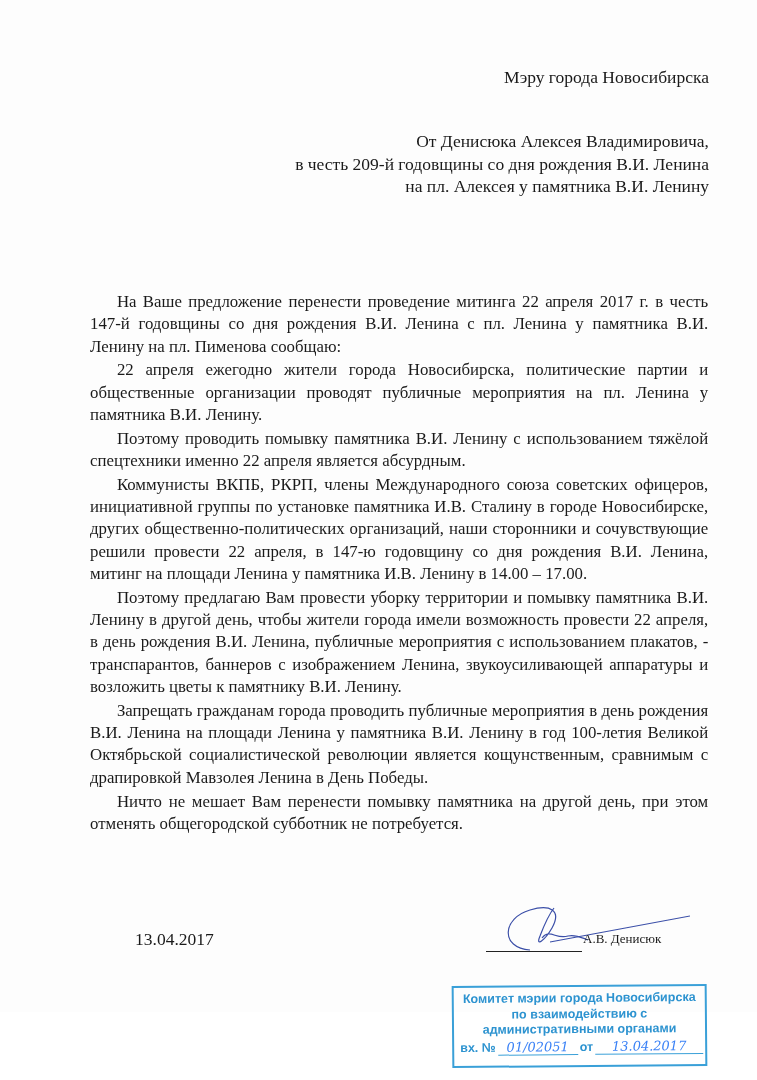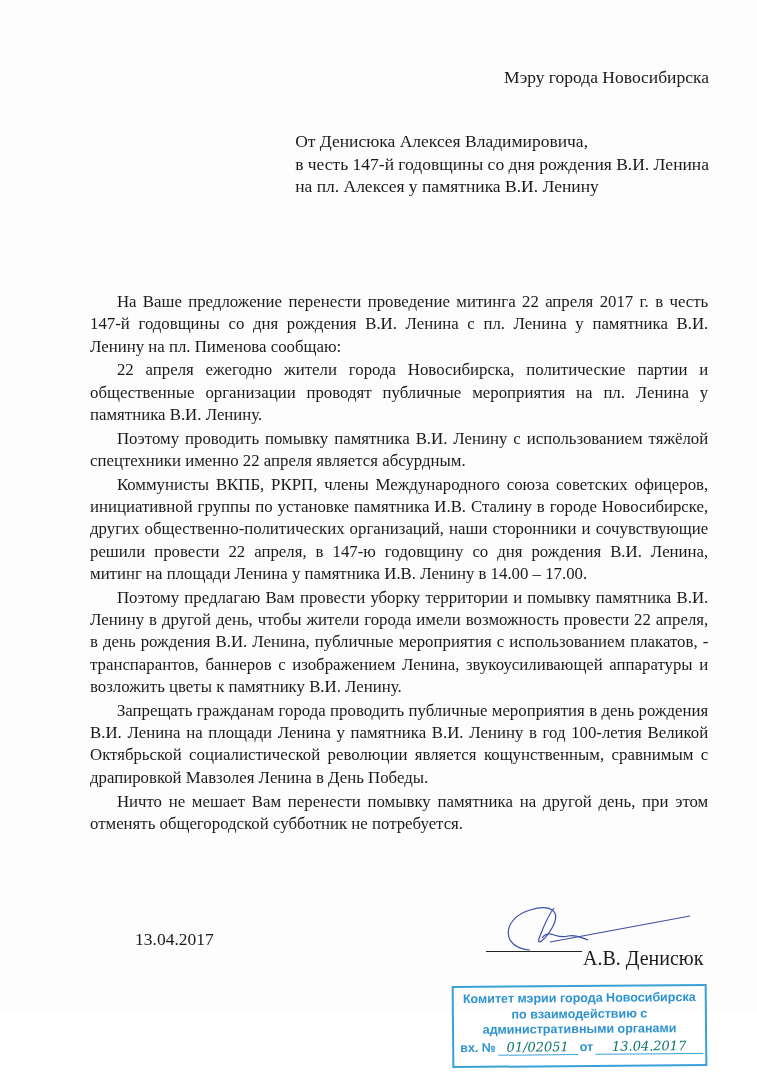--- a/index.html
+++ b/index.html
@@ -2,56 +2,56 @@
 <html><head>
 <meta charset="utf-8">
 <style>
   html, body { margin: 0; padding: 0; }
   body {
     width: 757px; height: 1080px; background: #ffffff; position: relative; overflow: hidden;
     font-family: "Liberation Serif", serif; color: #1a1a1a;
   }
   .page { position: absolute; left: 0; top: 0; width: 757px; height: 1012px; background: #fdfdfd; }
   .addressee { position: absolute; right: 48px; top: 66px; text-align: right; font-size: 17.5px; line-height: 22.5px; }
-  .sender { position: absolute; right: 48px; top: 130px; text-align: left; font-size: 17.5px; line-height: 22.5px; }
+  .sender { position: absolute; right: 48px; top: 130px; text-align: right; font-size: 17.5px; line-height: 22.5px; }
   .body-text {
     position: absolute; left: 90px; top: 290px; width: 618px;
     font-size: 17.5px; line-height: 22.3px; text-align: justify;
     transform: scaleX(0.96); transform-origin: left top; width: 644px;
   }
   .body-text p { margin: 0 0 1.5px 0; text-indent: 28px; }
   .date { position: absolute; left: 135px; top: 929px; font-size: 17.5px; }
   .sig-line { position: absolute; left: 486px; top: 951px; width: 96px; border-bottom: 1px solid #222; height: 0; }
-  .sig-name { position: absolute; left: 583px; top: 931px; font-size: 20px; margin-top: 16px; }
+  .sig-name { position: absolute; left: 583px; top: 931px; font-size: 13px; }
   .signature { position: absolute; left: 490px; top: 898px; width: 200px; height: 60px; }
   .stamp {
     position: absolute; left: 452px; top: 985px; width: 255px; height: 82px;
     border: 2.5px solid #3aa0d8; color: #2d93d0;
     font-family: "Liberation Sans", sans-serif; font-weight: bold; font-size: 12.5px; line-height: 15.5px;
     text-align: center; transform: rotate(-0.5deg); box-sizing: border-box; padding-top: 4px;
   }
   .stamp .row { white-space: nowrap; }
   .stamp .reg { display: flex; justify-content: flex-start; align-items: flex-end; padding-left: 4px; margin-top: 1px; }
-  .stamp .fill { display: inline-block; border-bottom: 1.5px solid #3aa0d8; font-family: "DejaVu Serif", serif; font-style: italic; font-weight: normal; color: #0f766e; font-size: 13px; text-align: center; }
+  .stamp .fill { display: inline-block; border-bottom: 1.5px solid #3aa0d8; font-family: "DejaVu Serif", serif; font-style: italic; font-weight: normal; color: #3b82f6; font-size: 13px; text-align: center; }
   .stamp .num { width: 80px; }
   .stamp .dt { width: 108px; }
   .stamp .lbl { padding: 0 2px; }
 </style>
 </head>
 <body>
 
 <div class="page">
 
   <div class="addressee">
     <div>Мэру города Новосибирска</div>
   </div>
 
   <div class="sender">
     <div>От Денисюка Алексея Владимировича,</div>
-    <div>в честь 147-й годовщины со дня рождения В.И. Ленина</div>
+    <div>в честь 209-й годовщины со дня рождения В.И. Ленина</div>
     <div>на пл. Алексея у памятника В.И. Ленину</div>
   </div>
 
   <div class="body-text">
     <p>На Ваше предложение перенести проведение митинга 22 апреля 2017 г. в честь 147-й годовщины со дня рождения В.И. Ленина с пл. Ленина у памятника В.И. Ленину на пл. Пименова сообщаю:</p>
     <p>22 апреля ежегодно жители города Новосибирска, политические партии и общественные организации проводят публичные мероприятия на пл. Ленина у памятника В.И. Ленину.</p>
     <p>Поэтому проводить помывку памятника В.И. Ленину с использованием тяжёлой спецтехники именно 22 апреля является абсурдным.</p>
     <p>Коммунисты ВКПБ, РКРП, члены Международного союза советских офицеров, инициативной группы по установке памятника И.В. Сталину в городе Новосибирске, других общественно-политических организаций, наши сторонники и сочувствующие решили провести 22 апреля, в 147-ю годовщину со дня рождения В.И. Ленина, митинг на площади Ленина у памятника И.В. Ленину в 14.00 – 17.00.</p>
     <p>Поэтому предлагаю Вам провести уборку территории и помывку памятника В.И. Ленину в другой день, чтобы жители города имели возможность провести 22 апреля, в день рождения В.И. Ленина, публичные мероприятия с использованием плакатов, - транспарантов, баннеров с изображением Ленина, звукоусиливающей аппаратуры и возложить цветы к памятнику В.И. Ленину.</p>
     <p>Запрещать гражданам города проводить публичные мероприятия в день рождения В.И. Ленина на площади Ленина у памятника В.И. Ленину в год 100-летия Великой Октябрьской социалистической революции является кощунственным, сравнимым с драпировкой Мавзолея Ленина в День Победы.</p>

